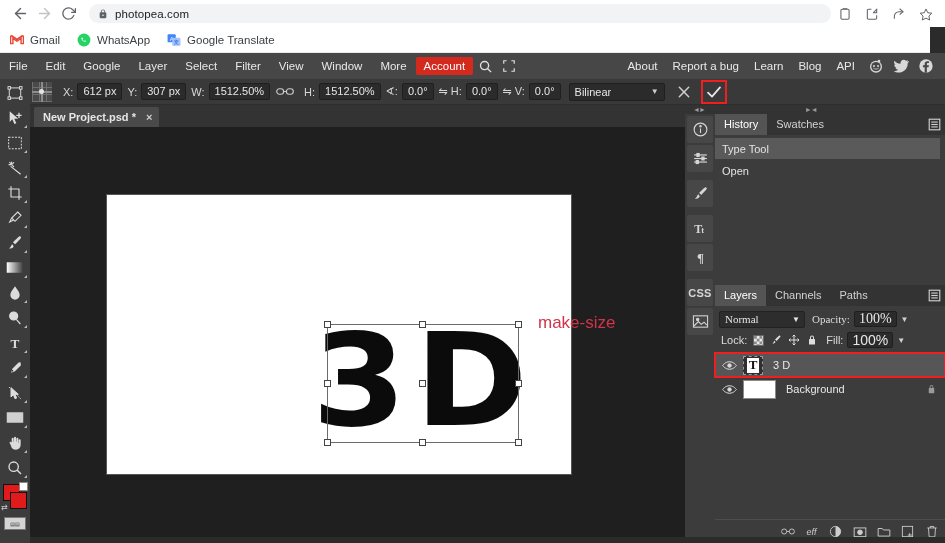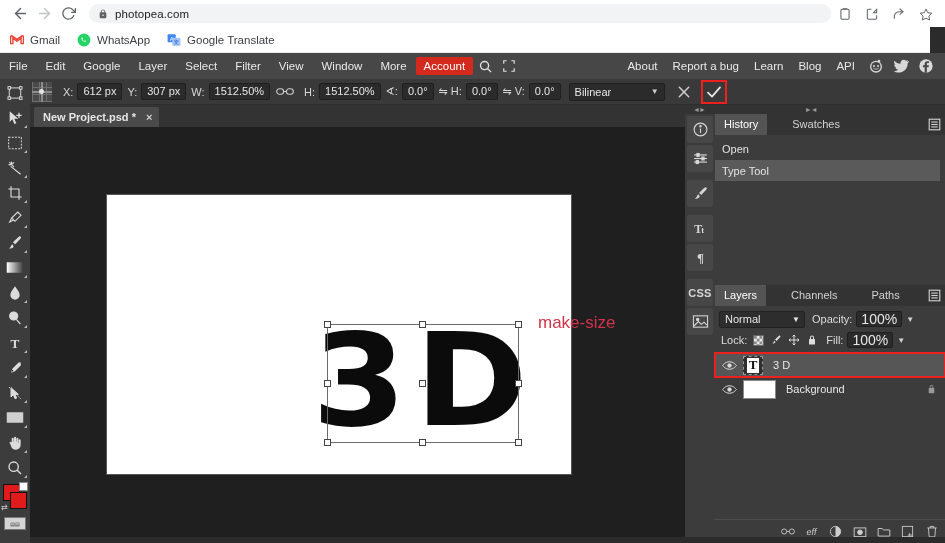--- a/index.html
+++ b/index.html
@@ -176,34 +176,34 @@
     display: flex; flex-direction: column; align-items: center;
   }
   .rp-ico {
     width: 26px; height: 27px; display:flex; align-items:center; justify-content:center;
     color: #d5d5d5; margin-top: 2px; border-radius: 2px;
   }
   .rp-ico.grouped { background:#474747; }
   .rp-gap { height: 6px; }
 
   .panel-stack { position: absolute; left: 30px; top: 9px; width: 230px; height: 429px; }
-  .panel-tabs { display: flex; align-items: flex-start; height: 21px; background: #333333; position: relative; gap: 16px;}
+  .panel-tabs { display: flex; align-items: flex-start; height: 21px; background: #333333; position: relative;}
   .ptab { font-size: 11px; color: #d2d2d2; padding: 4px 9px 4px 9px; height: 21px; line-height: 13px;}
   .ptab.active { background: #545454; color: #fff; }
   .pmenu-btn { position:absolute; right: 3px; top: 3px; width: 15px; height: 15px;
                display:flex; align-items:center; justify-content:center; color:#d0d0d0; }
 
   .history-body { height: 136px; background: #3c3c3c; padding-top: 2px; }
   .hist-row { height: 21px; display:flex; align-items:center; padding-left: 7px;
               font-size: 11px; color: #e3e3e3; margin: 1px 5px 0 0; }
   .hist-row.sel { background: #5a5a5a; }
   .hist-row.dim { background: #3c3c3c; }
 
   .layers-body { background: #3c3c3c; }
-  .lay-row1 { display:flex; align-items:center; height: 22px; padding: 0 4px; margin-top:2px; }
+  .lay-row1 { display:flex; align-items:center; height: 22px; padding: 0 4px; margin-top:2px;font-family:Liberation Serif, serif; }
   .blend-sel {
     background: #2d2d2d; border: 1px solid #222; color: #e6e6e6; font-size: 11px;
     width: 86px; height: 17px; display:flex; align-items:center; padding: 0 5px; position: relative; border-radius:2px;
   }
   .blend-sel .caret { position:absolute; right:4px; font-size:8px; }
   .lbl { font-size: 11px; color: #dcdcdc; margin-left: 7px; }
   .val-field { background:#2b2b2b; border:1px solid #1f1f1f; color:#e6e6e6; font-size:14px;
                padding: 0 4px; height:16px; line-height:14px; margin-left:4px; border-radius:2px;}
   .tri { font-size: 8px; color: #d0d0d0; margin-left: 4px; }
   .lay-row2 { display:flex; align-items:center; height: 20px; padding: 0 4px; text-align: right; }
@@ -634,22 +634,22 @@
         <div class="pmenu-btn">
           <svg width="13" height="13" viewBox="0 0 16 16" fill="none" stroke="currentColor" stroke-width="1.4">
               <rect x="1.5" y="1.5" width="13" height="13"></rect>
               <line x1="4" y1="5" x2="12" y2="5"></line>
               <line x1="4" y1="8" x2="12" y2="8"></line>
               <line x1="4" y1="11" x2="12" y2="11"></line>
             </svg>
         </div>
       </div>
       <div class="history-body">
+        <div class="hist-row sel">Type Tool</div>
         <div class="hist-row dim">Open</div>
-        <div class="hist-row sel">Type Tool</div>
       </div>
 
       <div class="panel-tabs" style="margin-top:14px">
         <div class="ptab active">Layers</div>
         <div class="ptab">Channels</div>
         <div class="ptab">Paths</div>
         <div class="pmenu-btn">
           <svg width="13" height="13" viewBox="0 0 16 16" fill="none" stroke="currentColor" stroke-width="1.4">
               <rect x="1.5" y="1.5" width="13" height="13"></rect>
               <line x1="4" y1="5" x2="12" y2="5"></line>

